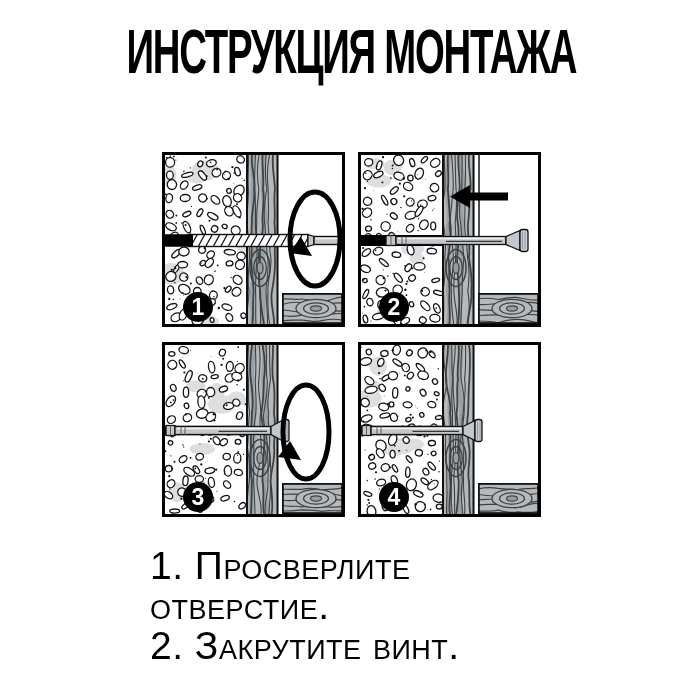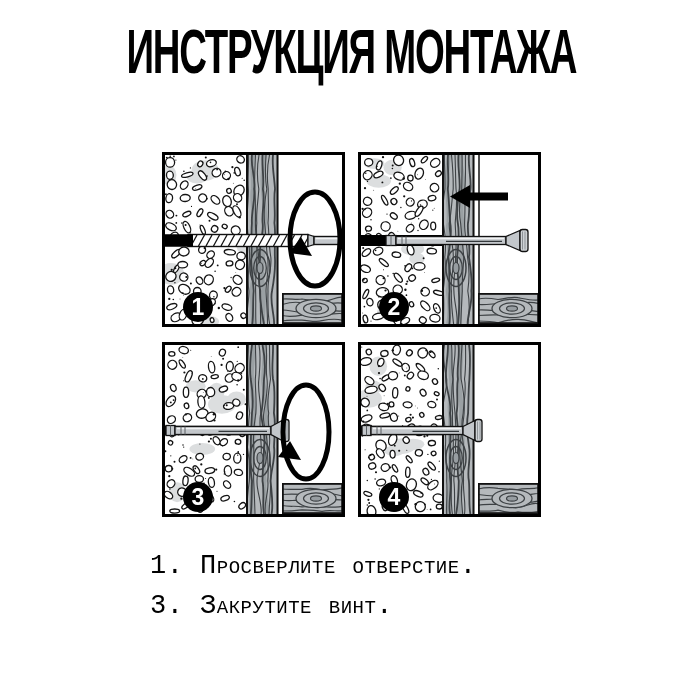--- a/index.html
+++ b/index.html
@@ -19,22 +19,22 @@
   .panels{
     position:absolute;left:162px;top:152px;
     display:grid;grid-template-columns:183px 183px;grid-template-rows:175px 175px;
     column-gap:13px;row-gap:15px;
   }
   .panel{margin:0;padding:0;width:183px;height:175px;}
   .panel svg{display:block;}
   
   .steps{
     position:absolute;left:150px;top:546px;width:440px;
-    font-size:27px;line-height:40px;font-variant:small-caps;letter-spacing:0.5px;
-    font-family:Liberation Mono, monospace;
+    font-size:39px;line-height:40px;font-variant:small-caps;letter-spacing:0.5px;
+    font-family:Liberation Sans, sans-serif;
   }
 </style>
 </head>
 <body>
 
 <div class="poster">
 
   <header class="title">
     <div class="t-line"><span>ИНСТРУКЦИЯ МОНТАЖА</span></div>
   </header>
@@ -849,16 +849,16 @@
             <circle cx="36" cy="155" r="15" fill="#000"></circle>
             <text x="36" y="163" text-anchor="middle" font-size="23" font-weight="bold" fill="#fff" font-family="&quot;Liberation Sans&quot;,sans-serif">4</text>
           </g>
           <rect x="1.5" y="1.5" width="180" height="172" fill="none" stroke="#000" stroke-width="3"></rect>
         </svg>
       </figure>
   </main>
 
   <section class="steps">
     <div class="step">1. Просверлите отверстие.</div>
-    <div class="step">3. Закрутите винт.</div>
+    <div class="step">2. Закрутите винт.</div>
   </section>
 
 </div>
 
 </body></html>

